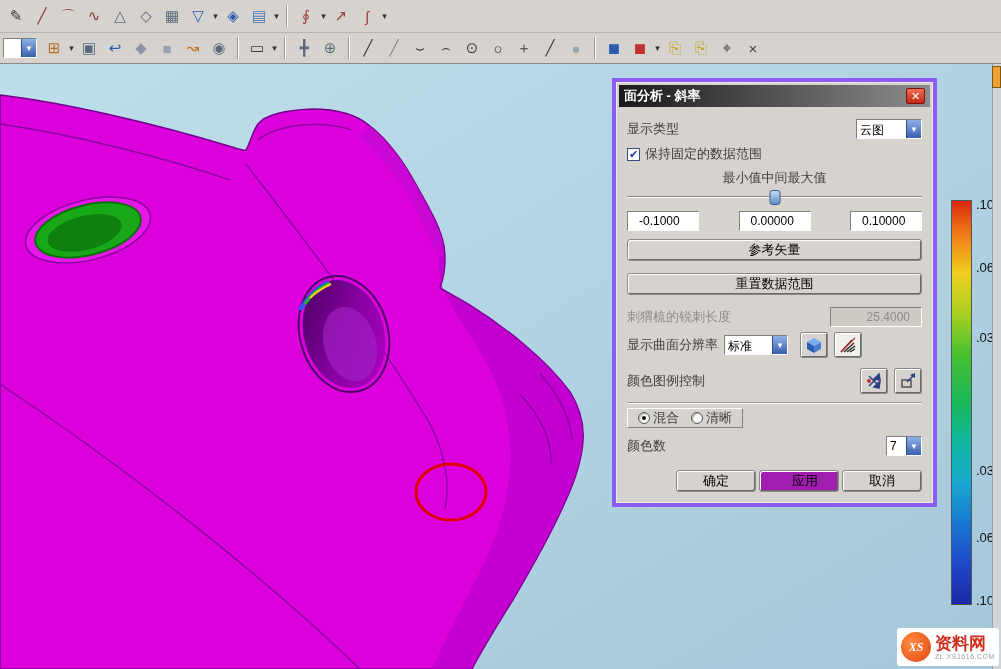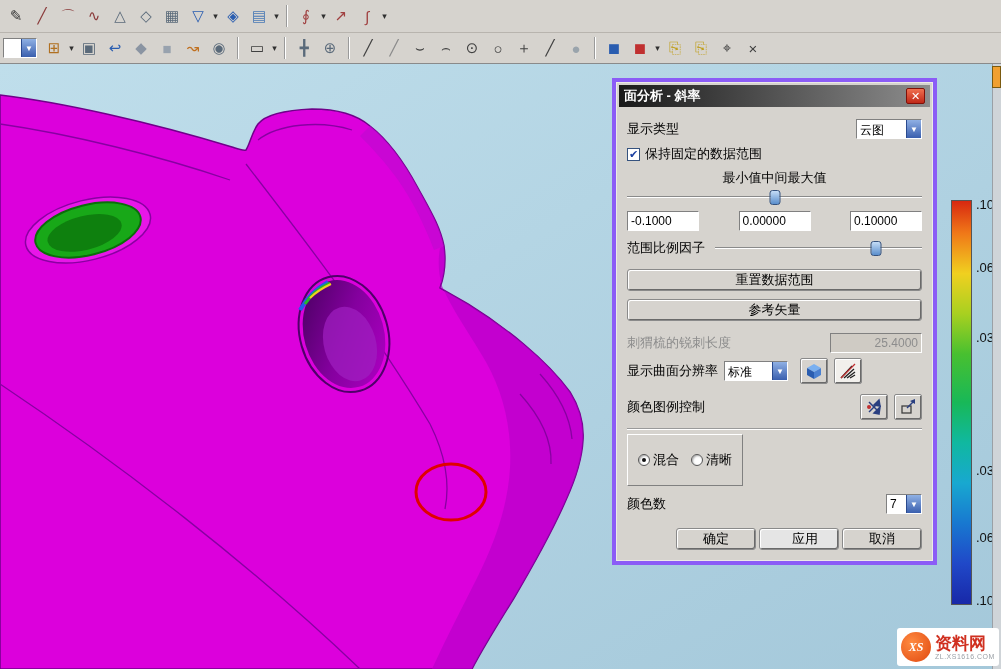--- a/index.html
+++ b/index.html
@@ -34,42 +34,42 @@
   
   .dialog { position:absolute; left:612px; top:78px; width:325px;
     background:#d6d3ce; border:4px solid #8b5cf6;
     box-shadow:0 0 0 1px #eceae6 inset; padding:3px; }
   .titlebar { height:22px; background:linear-gradient(90deg,#191919,#8d8d8d);
     display:flex; align-items:center; padding:0 5px; color:#fff; font-size:13px; font-weight:bold; }
   .closebtn { margin-left:auto; width:19px; height:16px; background:linear-gradient(#f07050,#c02818);
     border:1px solid #801008; color:#fff; font-size:11px; line-height:14px; text-align:center; border-radius:2px; cursor:default; }
   .dbody { padding:6px 8px 8px; }
   .drow { display:flex; align-items:center; }
-  .lbl { font-size:13px; color:#000000; white-space:nowrap; }
+  .lbl { font-size:13px; color:#404040; white-space:nowrap; }
   .lbl.dis { color:#8d8d8d; }
   .combo { display:flex; height:20px; background:#fff; border:1px solid; border-color:#808080 #fff #fff #808080; }
   .combo .cv { flex:1; font-size:12px; padding:2px 3px; white-space:nowrap; overflow:hidden; }
   .cb { width:13px; height:13px; background:#fff; border:1px solid #35527e; display:inline-flex;
     align-items:center; justify-content:center; font-size:11px; color:#1a3fa0; font-weight:bold; }
   .slider { position:relative; height:15px; flex:1; }
   .slider .track { position:absolute; left:0; right:0; top:6px; height:2px; background:#8a8a8a; border-bottom:1px solid #fff; }
   .slider .thumb { position:absolute; top:0; width:11px; height:15px;
     background:linear-gradient(#c4dcf6,#5a8ecc); border:1px solid #35527e; border-radius:3px; transform:translateX(-50%); }
   .field { height:20px; background:#fff; border:1px solid; border-color:#808080 #fff #fff #808080;
-    font-size:12px; padding:2px 3px; overflow:hidden; white-space:nowrap; }
+    font-size:12px; padding:2px 11px; overflow:hidden; white-space:nowrap; }
   .field.dis { background:#cfcbc4; color:#8d8d8d; text-align:right; }
   .btn { height:22px; background:#d6d3ce; border:1px solid #8a8a8a; border-radius:3px;
     box-shadow:inset 1px 1px 0 #fff, inset -1px -1px 0 #6a6a6a;
     font-size:13px; display:flex; align-items:center; justify-content:center; cursor:default; }
   .btn.wide { width:100%; margin-top:8px; }
-  .btn.green { background:#e5e5e5;padding-left:12px; }
+  .btn.green { background:#a21caf;padding-left:12px; }
   .iconbtn { width:28px; height:26px; background:#d6d3ce; border:1px solid #8a8a8a; border-radius:2px;
     box-shadow:inset 1px 1px 0 #fff, inset -1px -1px 0 #6a6a6a; display:flex; align-items:center; justify-content:center; }
   .iconbtn.lit { background:#f2f0ec; }
-  .radiopanel { display:inline-flex; align-items:center; gap:12px; padding:16px 10px;
+  .radiopanel { display:inline-flex; align-items:center; gap:12px; padding:0 10px;
     border:1px solid; border-color:#fff #808080 #808080 #fff; background:#d6d3ce; }
   .radio { width:12px; height:12px; border-radius:50%; border:1px solid #555; background:#fff;
     position:relative; display:inline-block; box-shadow:inset 1px 1px 2px #aaa; }
   .radio.sel::after { content:''; position:absolute; left:3px; top:3px; width:4px; height:4px; border-radius:50%; background:#111; }
   .radioitem { display:inline-flex; align-items:center; gap:3px; font-size:13px; }
   .sepline { border:0; border-top:1px solid #9a9a9a; border-bottom:1px solid #fff; margin:8px 0 0; }
   
   .watermark { position:absolute; left:897px; top:628px; width:102px; height:38px; background:#fff;
     border-radius:3px; display:flex; align-items:center; padding:2px 4px; gap:4px; }
   .wm-logo { width:30px; height:30px; border-radius:50%; background:radial-gradient(circle at 35% 35%,#ff8a40,#e04810);
@@ -246,30 +246,23 @@
         <div class="thumb" style="left:50%"></div>
       </div>
     </div>
 
     <div class="drow" style="margin-top:6px;justify-content:space-between">
       <span class="field" style="width:72px">-0.1000</span>
       <span class="field" style="width:72px">0.00000</span>
       <span class="field" style="width:72px">0.10000</span>
     </div>
 
-    <div class="drow" style="margin-top:8px">
-      <span class="lbl">范围比例因子</span>
-      <div class="slider" style="margin-left:10px">
-        <div class="track"></div>
-        <div class="thumb" style="left:78%"></div>
-      </div>
-    </div>
-
+
+    <div class="btn wide">参考矢量</div>
     <div class="btn wide" style="margin-top:12px">重置数据范围</div>
-    <div class="btn wide">参考矢量</div>
 
     <div class="drow" style="margin-top:12px">
       <span class="lbl dis">刺猬梳的锐刺长度</span>
       <span class="field dis" style="margin-left:auto;width:92px">25.4000</span>
     </div>
 
 
     <div class="drow" style="margin-top:5px;gap:6px">
       <span class="lbl">显示曲面分辨率</span>
       <div class="combo" style="width:64px">

